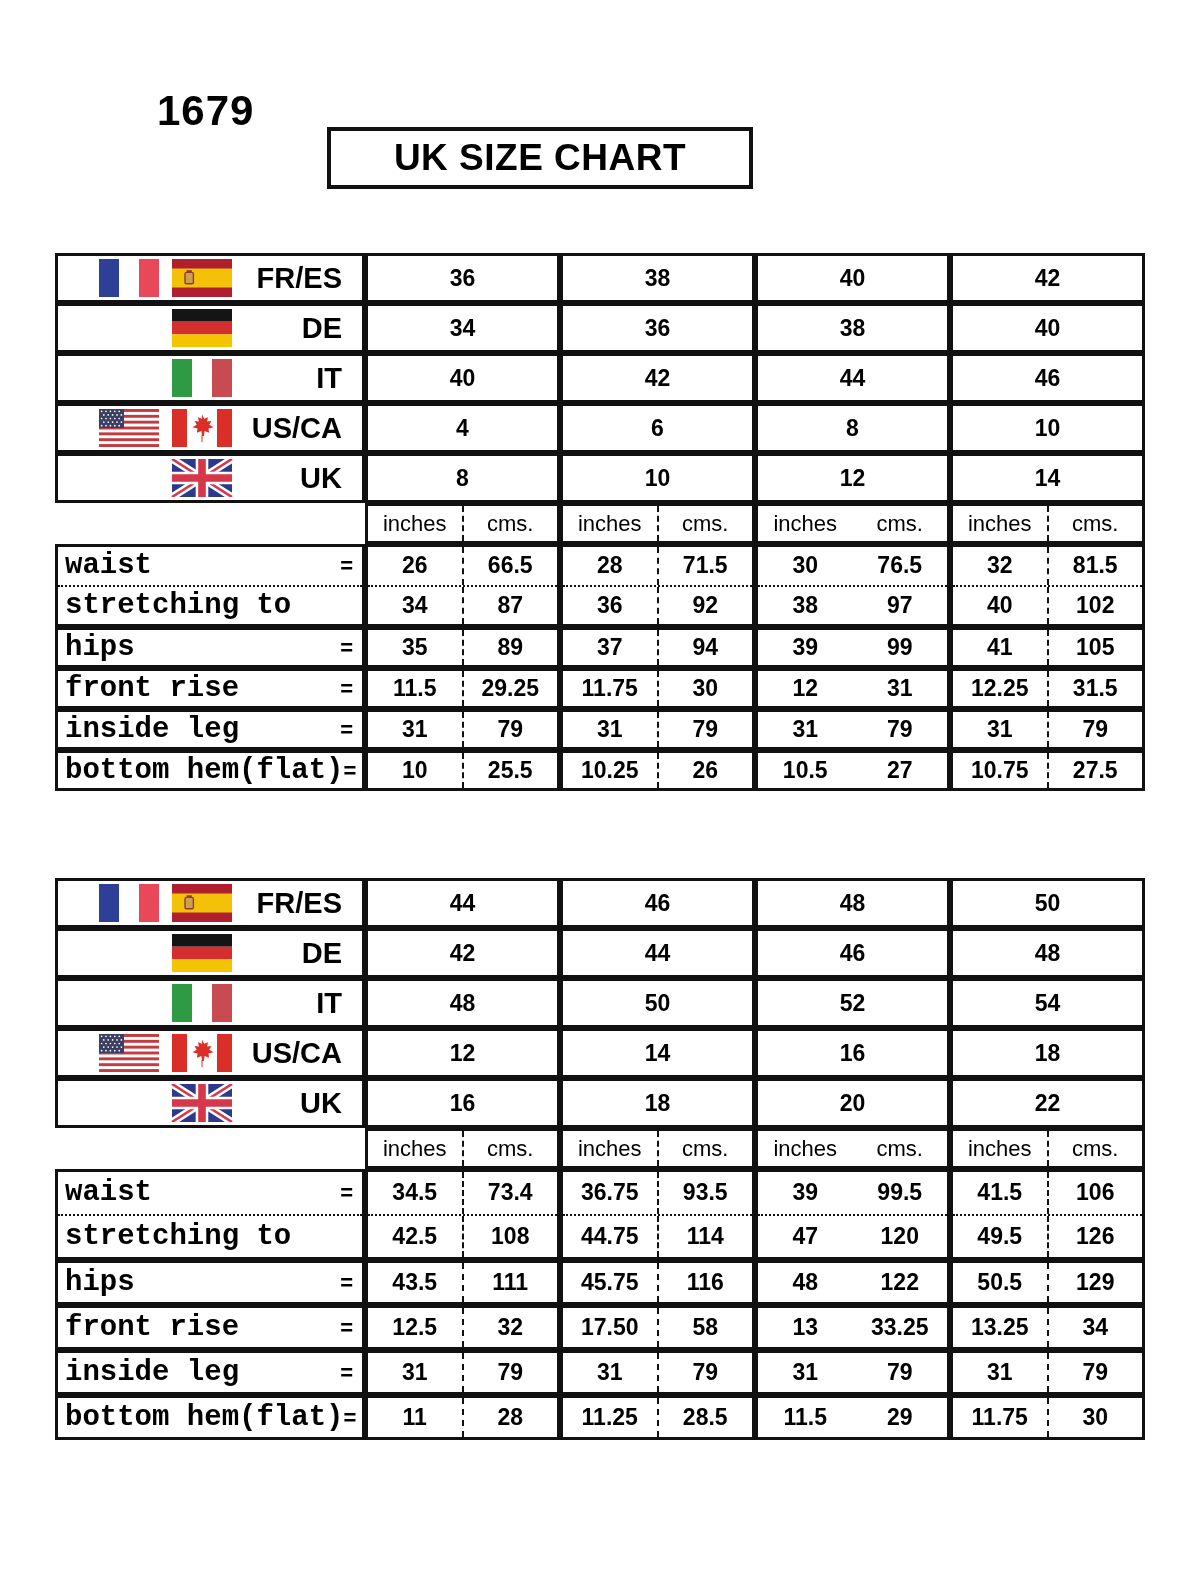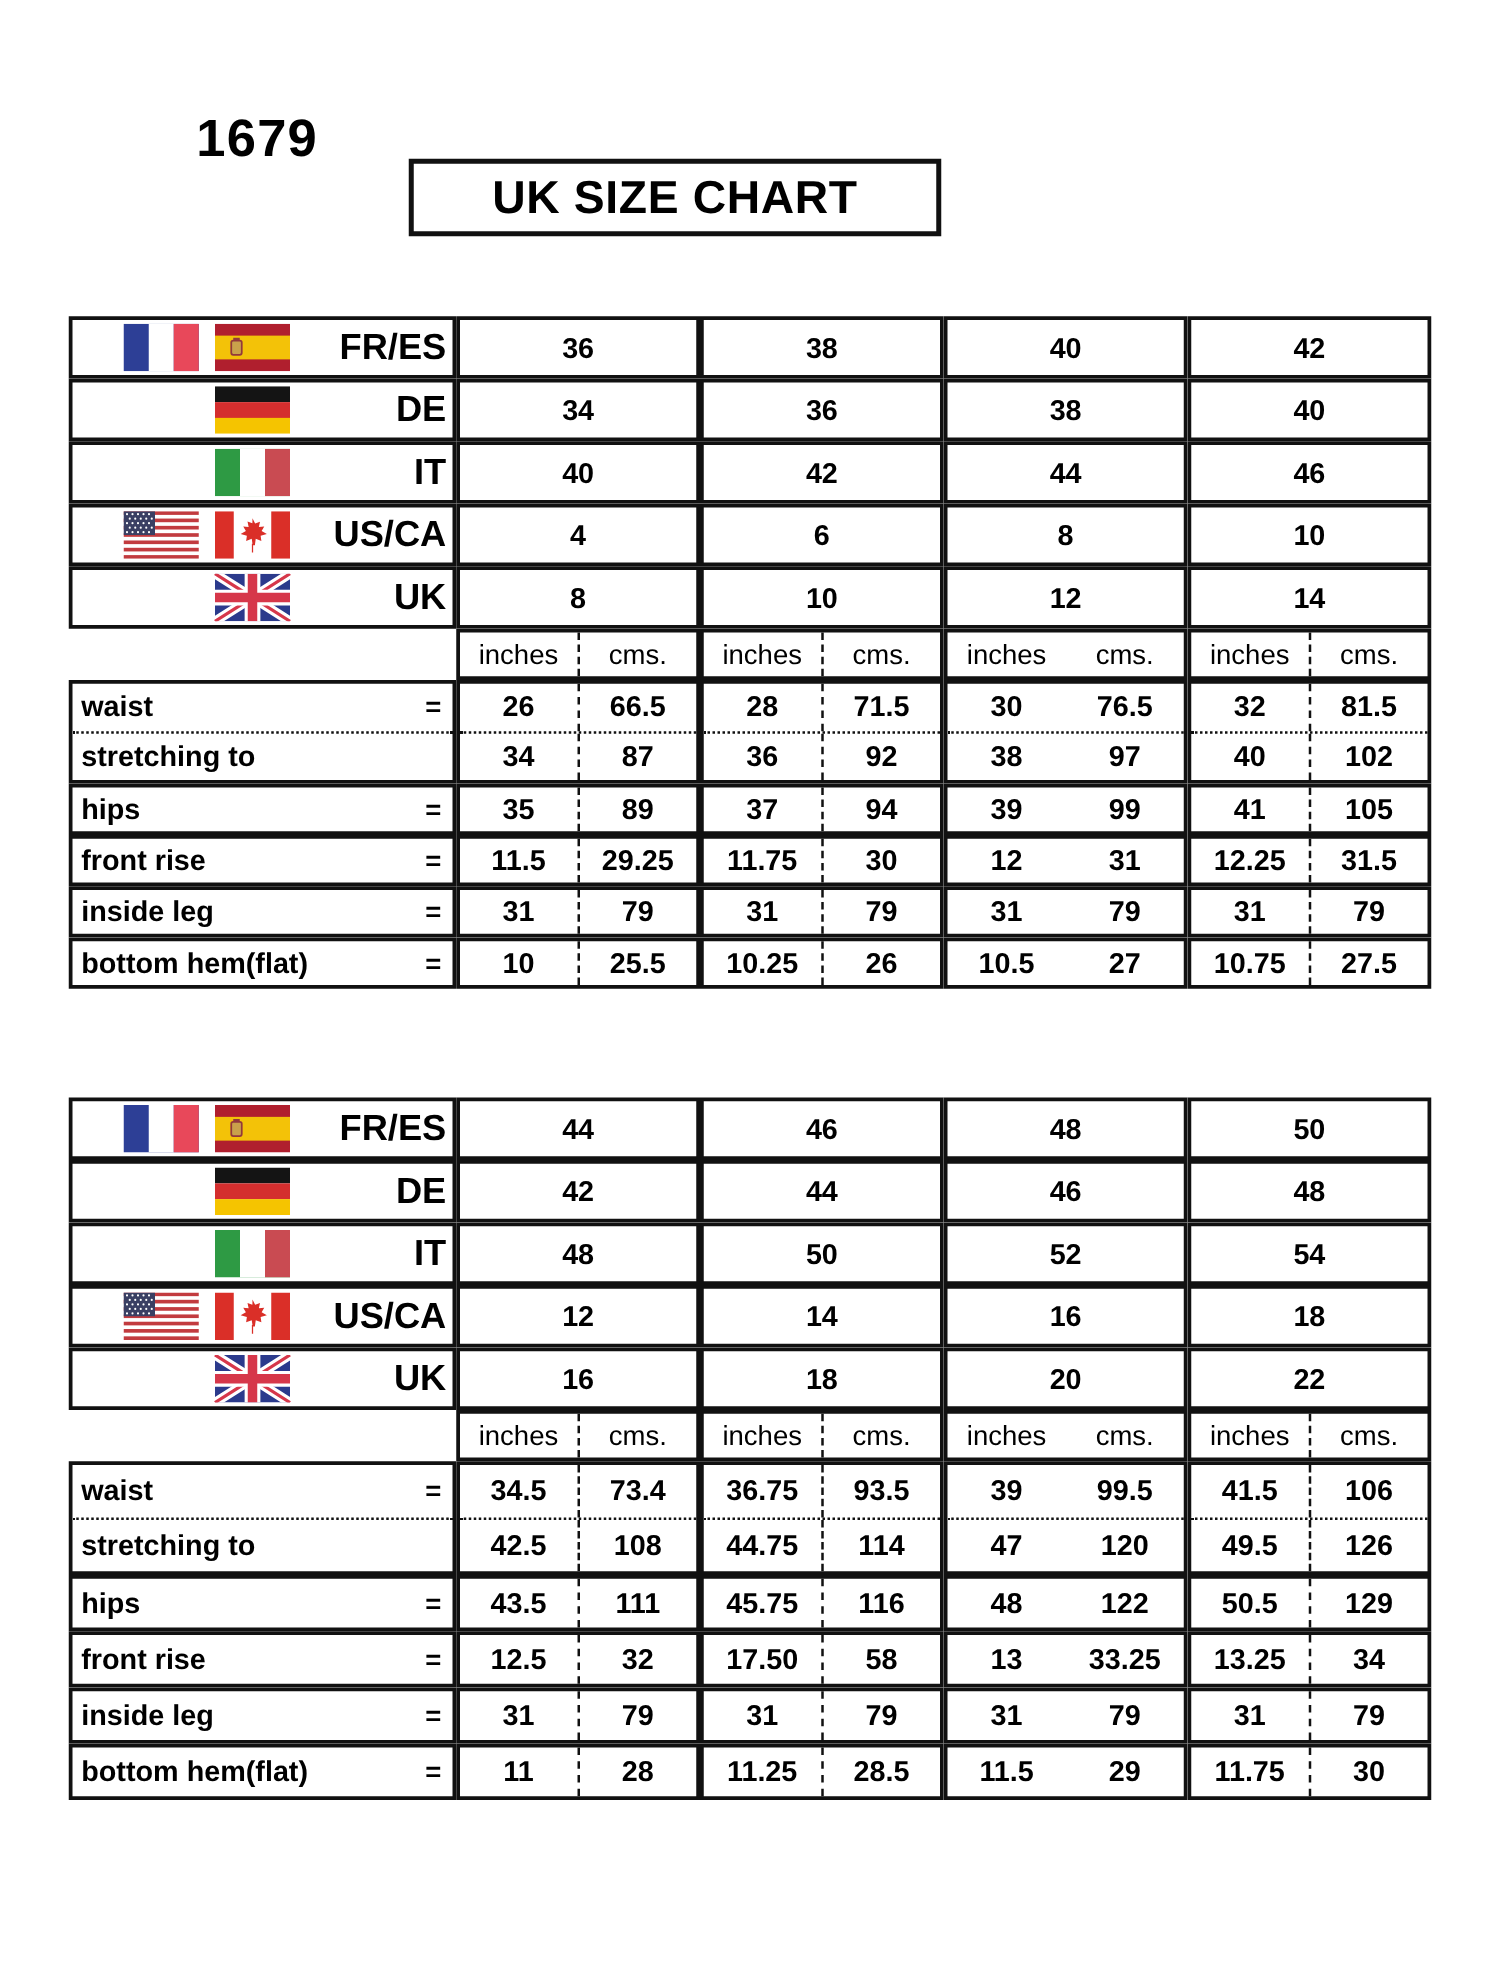--- a/index.html
+++ b/index.html
@@ -25,33 +25,33 @@
   .spacer{border:none;background:transparent;}
   .h-country{height:50px;}
   .h-units{height:41px;}
   .h-row{height:41px;}
   .h-row2{height:83px;}
   .t2 .h-row{height:45px;}
   .t2 .h-row2{height:91px;}
   .country-box{display:flex;align-items:center;padding-left:40px;}
   .flag-slot{width:62px;height:38px;margin-right:11px;flex:none;display:flex;align-items:center;justify-content:center;}
   .flag-slot svg{display:block;}
-  .country-code{flex:1;text-align:right;font-size:29px;font-weight:700;padding-right:5px;line-height:1;}
+  .country-code{flex:1;text-align:right;font-size:29px;font-weight:700;padding-right:20px;line-height:1;}
   .size-box{display:flex;align-items:center;justify-content:center;font-size:23px;font-weight:700;}
   .units-box{display:flex;}
   .units-cell{flex:1;display:flex;align-items:center;justify-content:center;font-size:22px;font-weight:400;}
   .col-box{display:flex;flex-direction:column;padding:0;text-align:right;}
   .drow{display:flex;flex:1;min-height:0;}
   .val{flex:1;display:flex;align-items:center;justify-content:center;font-size:23px;font-weight:700;}
   .cms-half{border-left:2px dashed #111;}
   .no-div .cms-half{border-left:none;}
   .dotted{border-bottom:2px dotted #111;}
   .label-box{display:flex;flex-direction:column;}
   .label-half{flex:1;display:flex;align-items:center;min-height:0;}
-  .row-label{flex:1;text-align:left;font-size:23px;font-weight:700;padding-left:7px;white-space:nowrap;}
+  .row-label{flex:1;text-align:left;font-size:29px;font-weight:700;padding-left:7px;white-space:nowrap;font-family:Liberation Mono, monospace;}
   .equals{font-size:22px;font-weight:700;padding-right:9px;}
 </style>
 </head>
 <body>
 
 <div class="page">
   <div class="style-number">1679</div>
   <div class="title-box">
     <span>UK SIZE CHART</span>
   </div>

